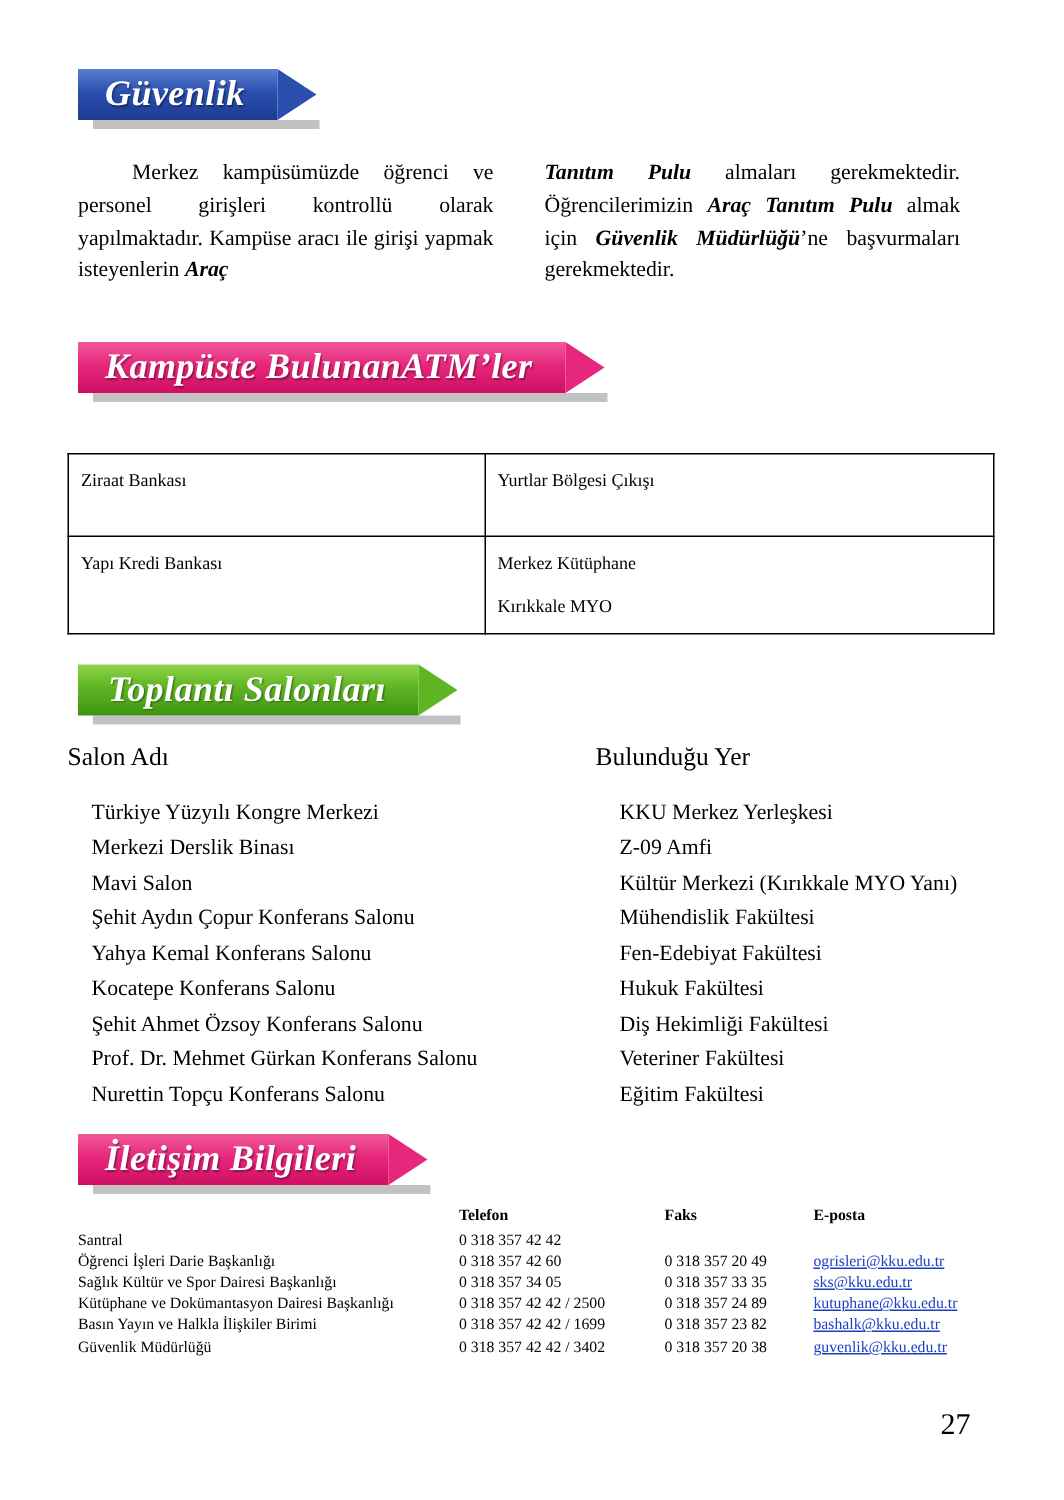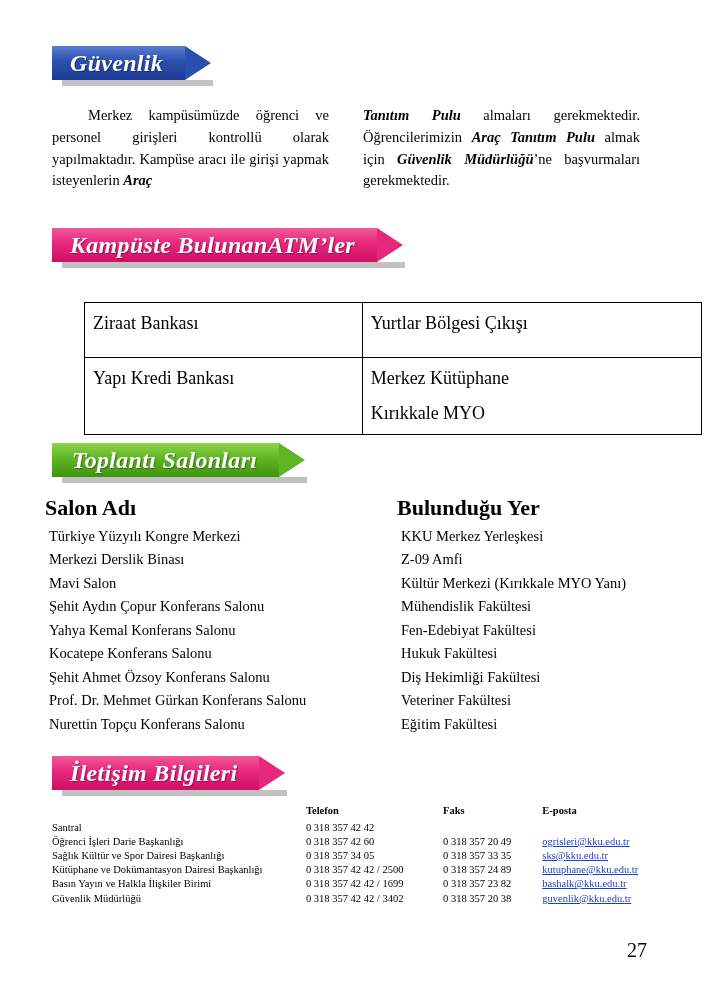--- a/index.html
+++ b/index.html
@@ -100,43 +100,42 @@
     text-align: justify;
   }
   .two-col .col p { margin: 0; }
   .col-left p { text-indent: 36px; }
   .ital-bold { font-style: italic; font-weight: bold; }
 
   
   table.atm {
     border-collapse: collapse;
     width: 100%;
-    font-size: 18px;
-    margin-left: 39px;
+    font-size: 12px;
   }
   table.atm td {
     border: 1px solid #000000;
     padding: 10px 10px 10px 8px;
     vertical-align: top;
     height: 34px;
   }
   table.atm td.c1 { width: 45%; }
   table.atm .line2 { display: block; margin-top: 14px; }
 
   
   .salon-wrap { display: flex; }
   .salon-col { }
   .salon-col.left { width: 352px; }
   .salon-col.right { width: 260px; }
   .salon-head {
-    font-weight: bold;
-    font-size: 22px;
+    font-weight: normal;
+    font-size: 17px;
     margin-bottom: 0;
   }
-  .salon-list { list-style: none; margin: 4px; padding: 0; }
+  .salon-list { list-style: none; margin: 16px; padding: 0; }
   .salon-list li {
     font-size: 14.5px;
     line-height: 1.62;
     white-space: nowrap;
   }
 
   
   table.contact {
     border-collapse: collapse;
     width: 100%;

